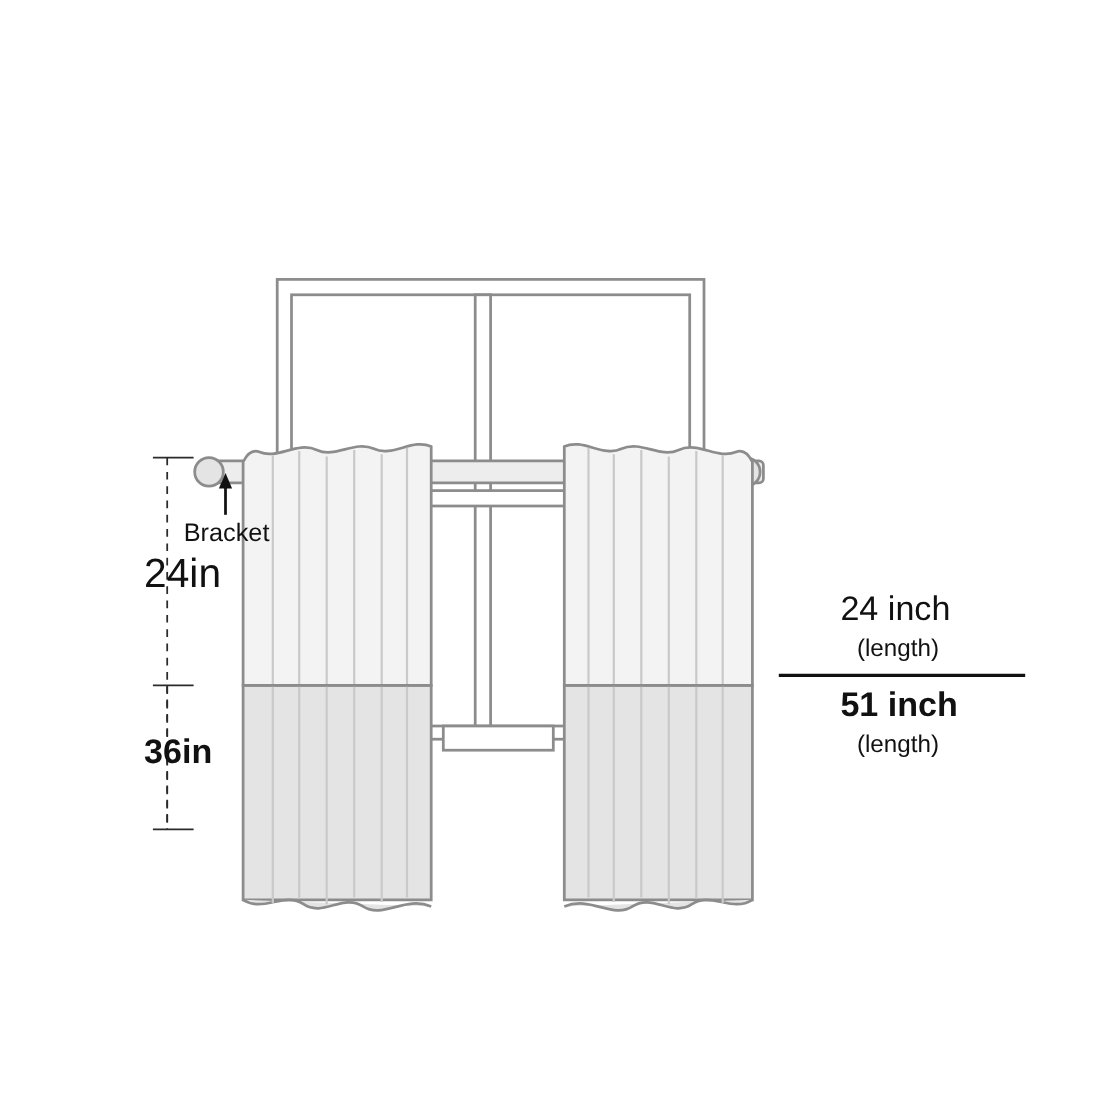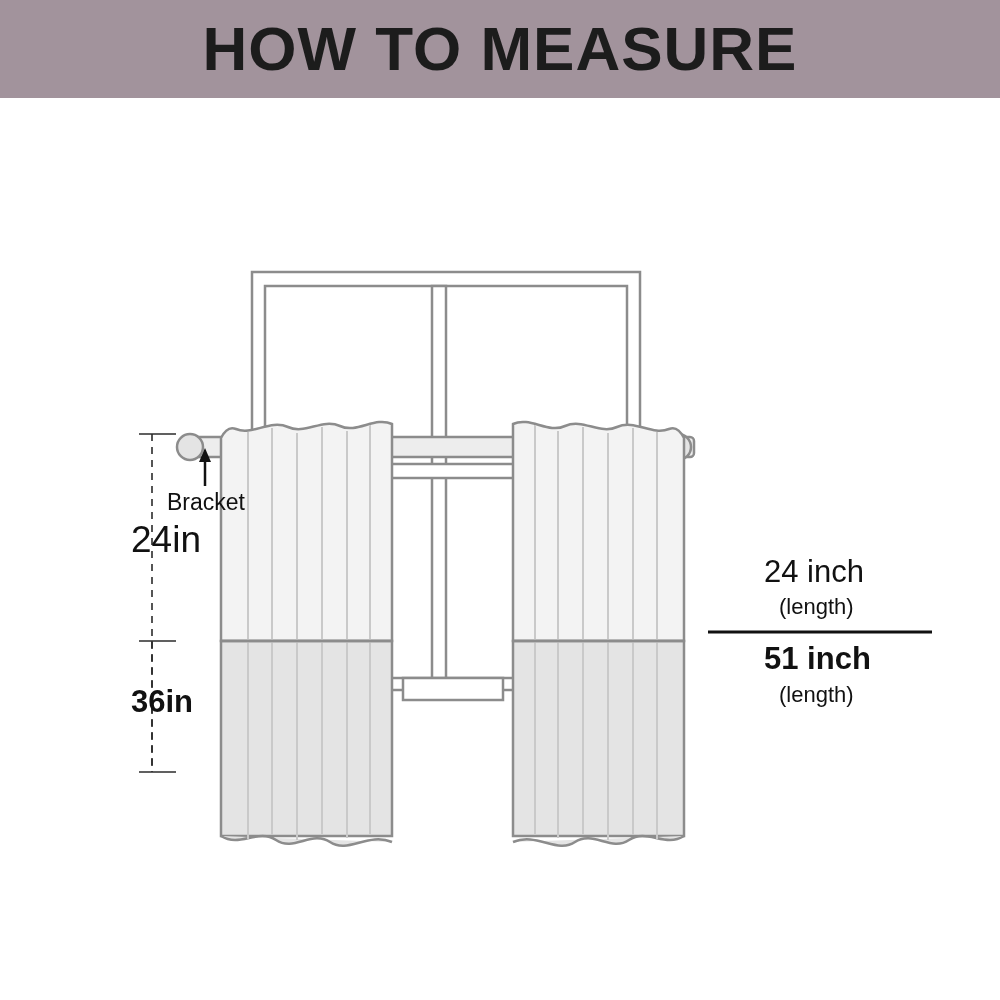--- a/index.html
+++ b/index.html
@@ -38,21 +38,21 @@
     font-weight: 700;
     color: #1c1c1c;
     letter-spacing: 1px;
     line-height: 1;
     user-select: none;
   }
   
   .diagram {
     position: absolute;
     left: 0;
-    top: 104px;
+    top: 86px;
     width: 1000px;
     height: 714px;
   }
   svg.illustration {
     position: absolute;
     left: 0;
     top: 0;
     width: 1000px;
     height: 902px;
   }
@@ -105,23 +105,20 @@
     top: 578px;
     font-size: 22px;
     font-weight: 400;
   }
 </style>
 </head>
 <body>
 
 <div id="page">
 
-  <div class="banner">
-    <div class="banner-title">HOW TO MEASURE</div>
-  </div>
 
   <div class="diagram">
 
     <svg class="illustration" viewBox="0 0 1000 902">
       <g fill="none" stroke="#8c8c8c" stroke-width="2.5">
 
         <g>
 
           <rect x="252" y="168" width="388" height="418" fill="#ffffff" stroke="#8c8c8c" stroke-width="2.5"></rect>
 

